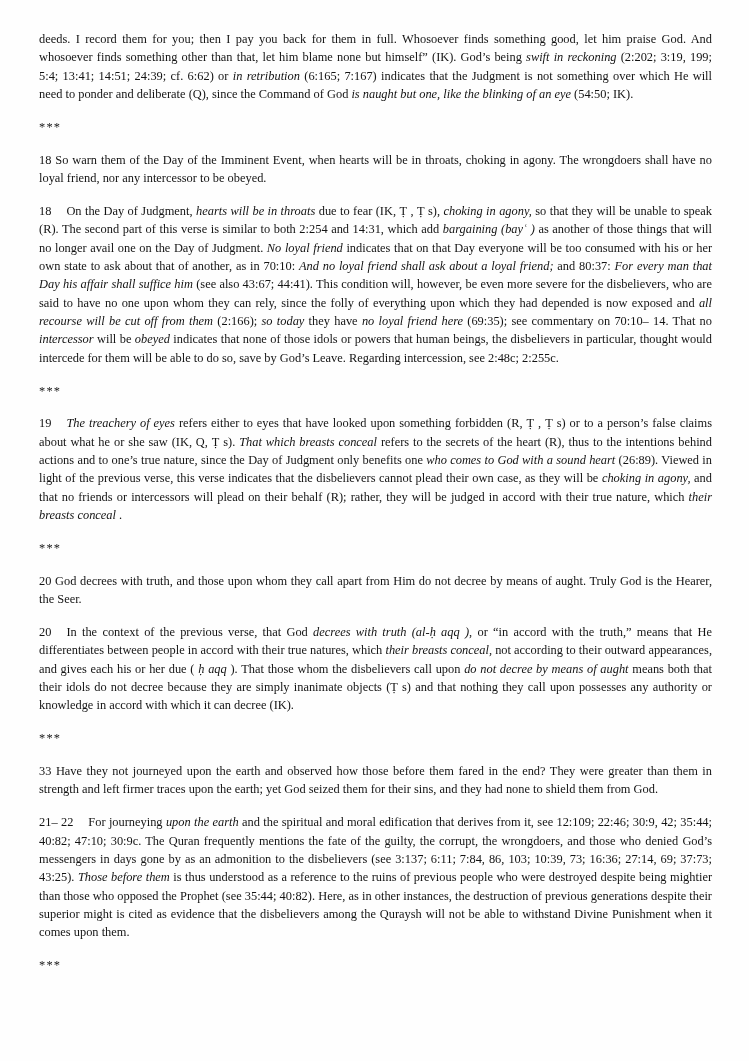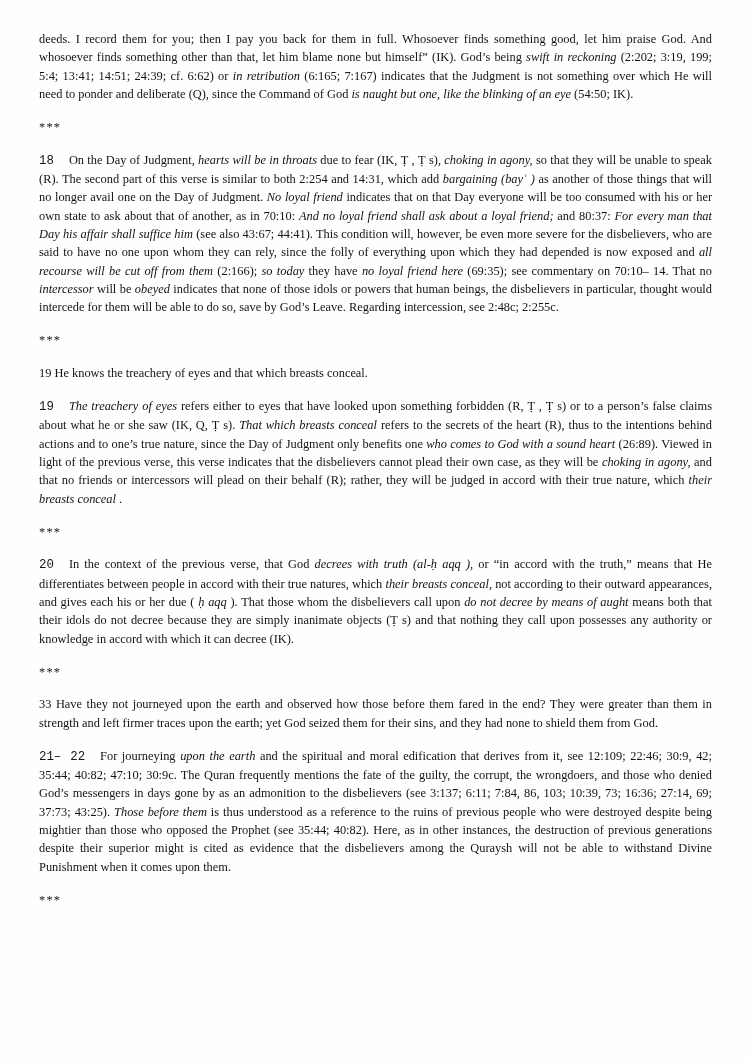--- a/index.html
+++ b/index.html
@@ -46,41 +46,41 @@
   }
   .sep {
     font-size: 12.4px;
     line-height: 18.35px;
     letter-spacing: 1.2px;
     margin: 0 0 14.5px 0;
     color: #151515;
   }
   .vnum {
     font-style: normal;
-    font-family: Liberation Mono, monospace;
   }
   .gap {
     display: inline-block;
     width: 15px;
   }
   em, .ital {
     font-style: italic;
   }
 </style>
 </head>
 <body>
 
 <div class="page">
   <div class="content" id="content-root">
       <p class="body-para"><span>deeds. I record them for you; then I pay you back for them in full. Whosoever finds something good, let him praise God. And whosoever finds something other than that, let him blame none but himself” (IK). God’s being </span><span class="ital">swift in reckoning</span><span> (2:202; 3:19, 199; 5:4; 13:41; 14:51; 24:39; cf. 6:62) or </span><span class="ital">in retribution</span><span> (6:165; 7:167) indicates that the Judgment is not something over which He will need to ponder and deliberate (Q), since the Command of God </span><span class="ital">is naught but one, like the blinking of an eye</span><span> (54:50; IK).</span></p>
       <p class="sep">***</p>
+      <p class="verse-text"><span>18 So warn them of the Day of the Imminent Event, when hearts will be in throats, choking in agony. The wrongdoers shall have no loyal friend, nor any intercessor to be obeyed.</span></p>
       <p class="commentary"><span class="vnum">18</span><span class="gap"></span><span>On the Day of Judgment, </span><span class="ital">hearts will be in throats</span><span> due to fear (IK, Ṭ , Ṭ s), </span><span class="ital">choking in agony,</span><span> so that they will be unable to speak (R). The second part of this verse is similar to both 2:254 and 14:31, which add </span><span class="ital">bargaining (bayʿ )</span><span> as another of those things that will no longer avail one on the Day of Judgment. </span><span class="ital">No loyal friend</span><span> indicates that on that Day everyone will be too consumed with his or her own state to ask about that of another, as in 70:10: </span><span class="ital">And no loyal friend shall ask about a loyal friend;</span><span> and 80:37: </span><span class="ital">For every man that Day his affair shall suffice him</span><span> (see also 43:67; 44:41). This condition will, however, be even more severe for the disbelievers, who are said to have no one upon whom they can rely, since the folly of everything upon which they had depended is now exposed and </span><span class="ital">all recourse will be cut off from them</span><span> (2:166); </span><span class="ital">so today</span><span> they have </span><span class="ital">no loyal friend here</span><span> (69:35); see commentary on 70:10– 14. That no </span><span class="ital">intercessor</span><span> will be </span><span class="ital">obeyed</span><span> indicates that none of those idols or powers that human beings, the disbelievers in particular, thought would intercede for them will be able to do so, save by God’s Leave. Regarding intercession, see 2:48c; 2:255c.</span></p>
       <p class="sep">***</p>
-      <p class="verse-text"><span>19 He knows the treachery of eyes and that which breasts conceal.</span></p>
       <p class="commentary"><span class="vnum">19</span><span class="gap"></span><span class="ital">The treachery of eyes</span><span> refers either to eyes that have looked upon something forbidden (R, Ṭ , Ṭ s) or to a person’s false claims about what he or she saw (IK, Q, Ṭ s). </span><span class="ital">That which breasts conceal</span><span> refers to the secrets of the heart (R), thus to the intentions behind actions and to one’s true nature, since the Day of Judgment only benefits one </span><span class="ital">who comes to God with a sound heart</span><span> (26:89). Viewed in light of the previous verse, this verse indicates that the disbelievers cannot plead their own case, as they will be </span><span class="ital">choking in agony,</span><span> and that no friends or intercessors will plead on their behalf (R); rather, they will be judged in accord with their true nature, which </span><span class="ital">their breasts conceal</span><span> .</span></p>
       <p class="sep">***</p>
+      <p class="verse-text"><span>20 God decrees with truth, and those upon whom they call apart from Him do not decree by means of aught. Truly God is the Hearer, the Seer.</span></p>
       <p class="commentary"><span class="vnum">20</span><span class="gap"></span><span>In the context of the previous verse, that God </span><span class="ital">decrees with truth</span><span class="ital"> (al-ḥ aqq )</span><span>, or “in accord with the truth,” means that He differentiates between people in accord with their true natures, which </span><span class="ital">their breasts conceal,</span><span> not according to their outward appearances, and gives each his or her due ( </span><span class="ital">ḥ aqq</span><span> ). That those whom the disbelievers call upon </span><span class="ital">do not decree by means of aught</span><span> means both that their idols do not decree because they are simply inanimate objects (Ṭ s) and that nothing they call upon possesses any authority or knowledge in accord with which it can decree (IK).</span></p>
       <p class="sep">***</p>
       <p class="verse-text"><span>33 Have they not journeyed upon the earth and observed how those before them fared in the end? They were greater than them in strength and left firmer traces upon the earth; yet God seized them for their sins, and they had none to shield them from God.</span></p>
       <p class="commentary"><span class="vnum">21– 22</span><span class="gap"></span><span>For journeying </span><span class="ital">upon the earth</span><span> and the spiritual and moral edification that derives from it, see 12:109; 22:46; 30:9, 42; 35:44; 40:82; 47:10; 30:9c. The Quran frequently mentions the fate of the guilty, the corrupt, the wrongdoers, and those who denied God’s messengers in days gone by as an admonition to the disbelievers (see 3:137; 6:11; 7:84, 86, 103; 10:39, 73; 16:36; 27:14, 69; 37:73; 43:25). </span><span class="ital">Those before them</span><span> is thus understood as a reference to the ruins of previous people who were destroyed despite being mightier than those who opposed the Prophet (see 35:44; 40:82). Here, as in other instances, the destruction of previous generations despite their superior might is cited as evidence that the disbelievers among the Quraysh will not be able to withstand Divine Punishment when it comes upon them.</span></p>
       <p class="sep">***</p>
     </div>
 </div>
 
 </body></html>

